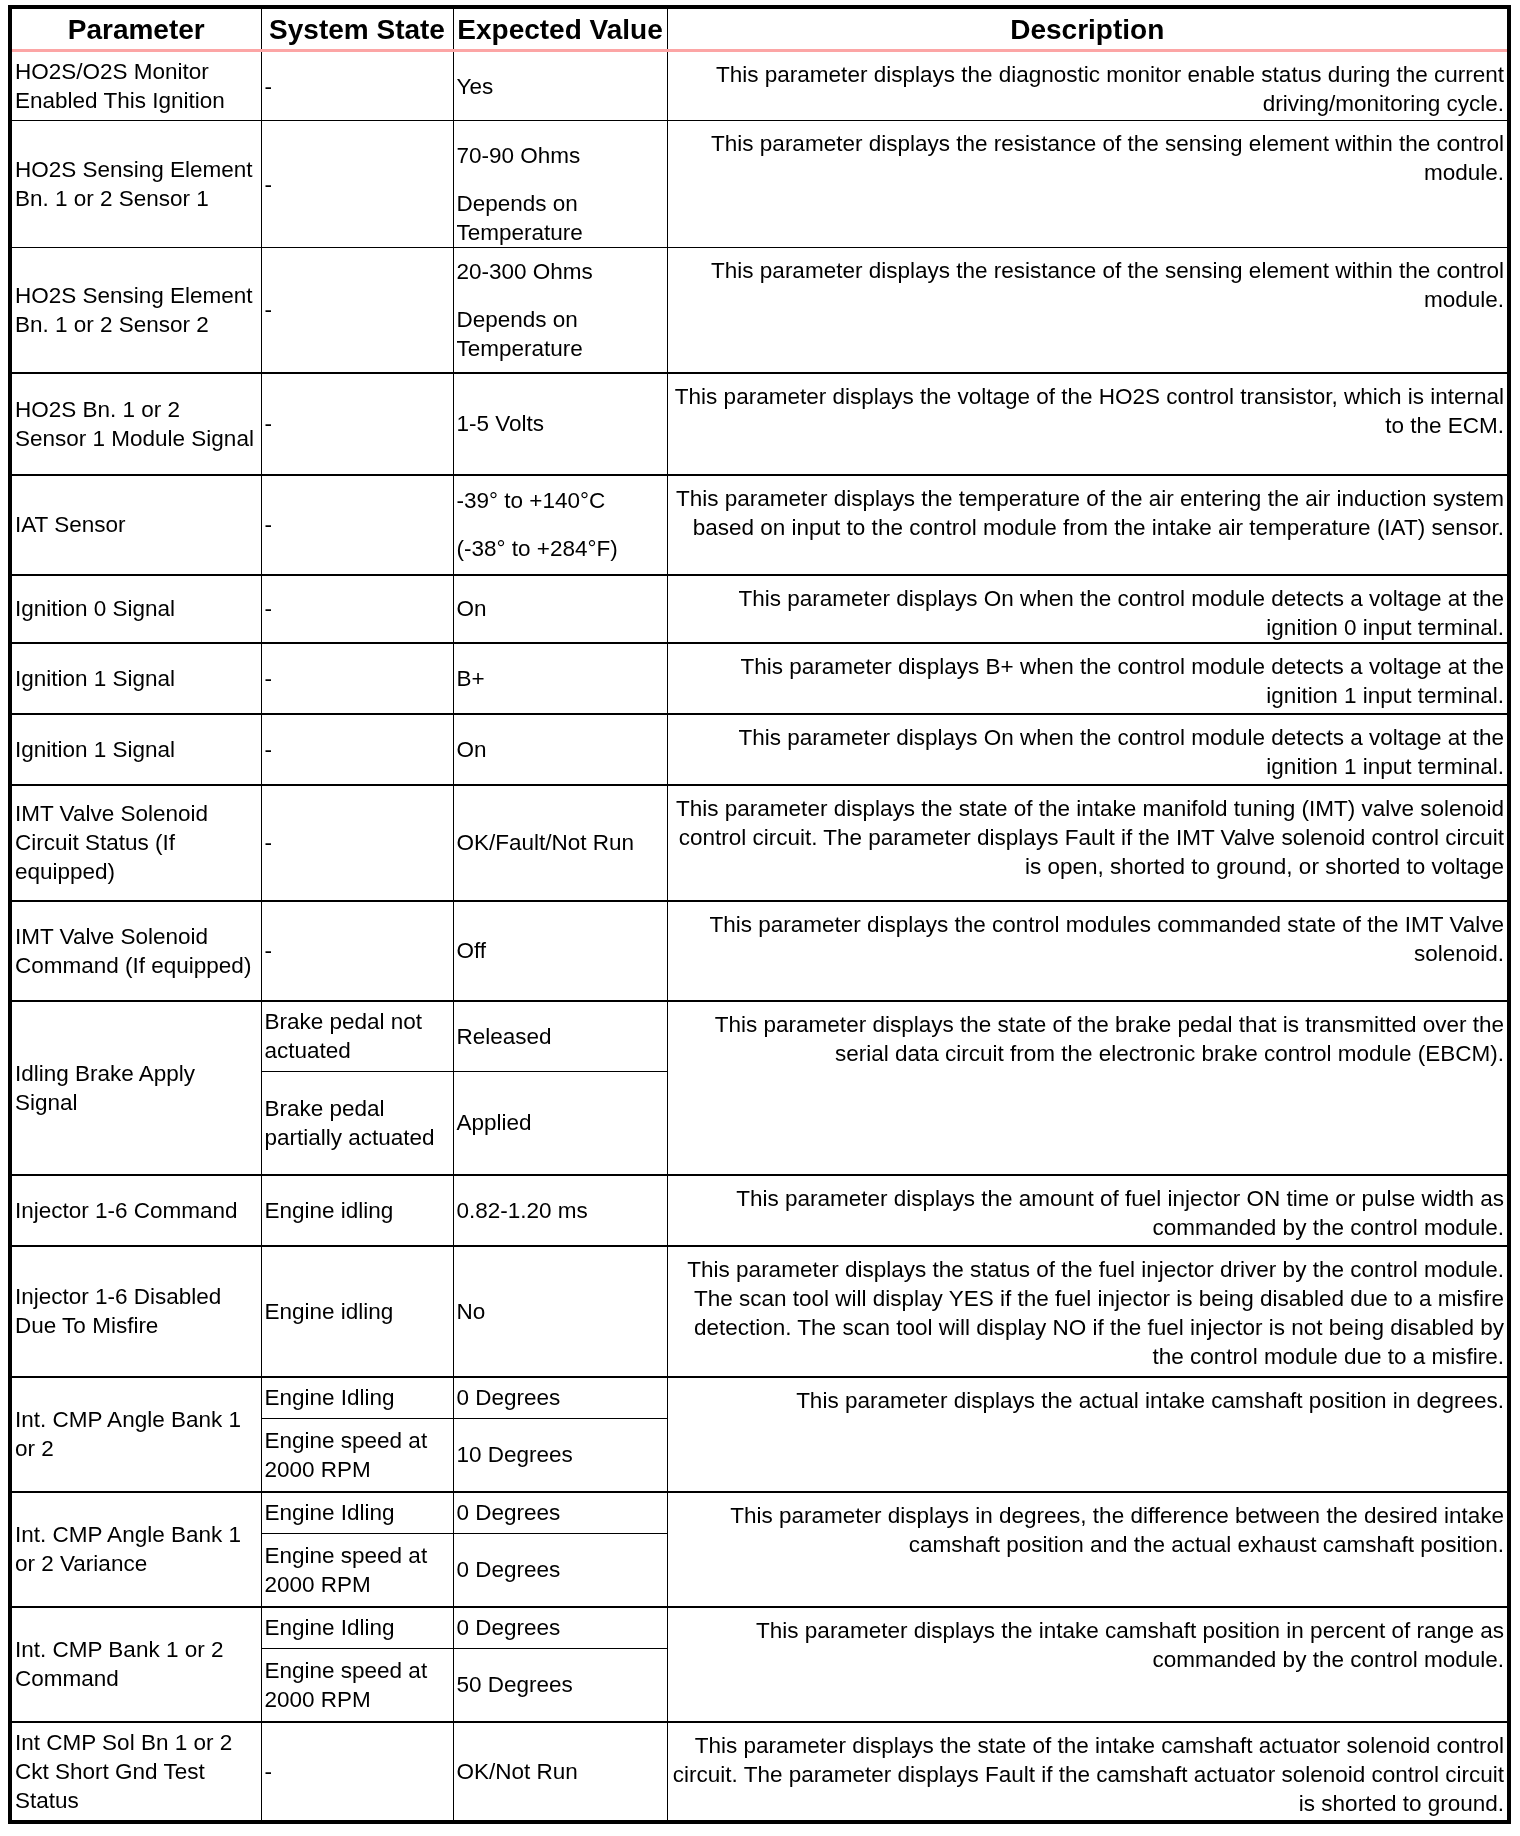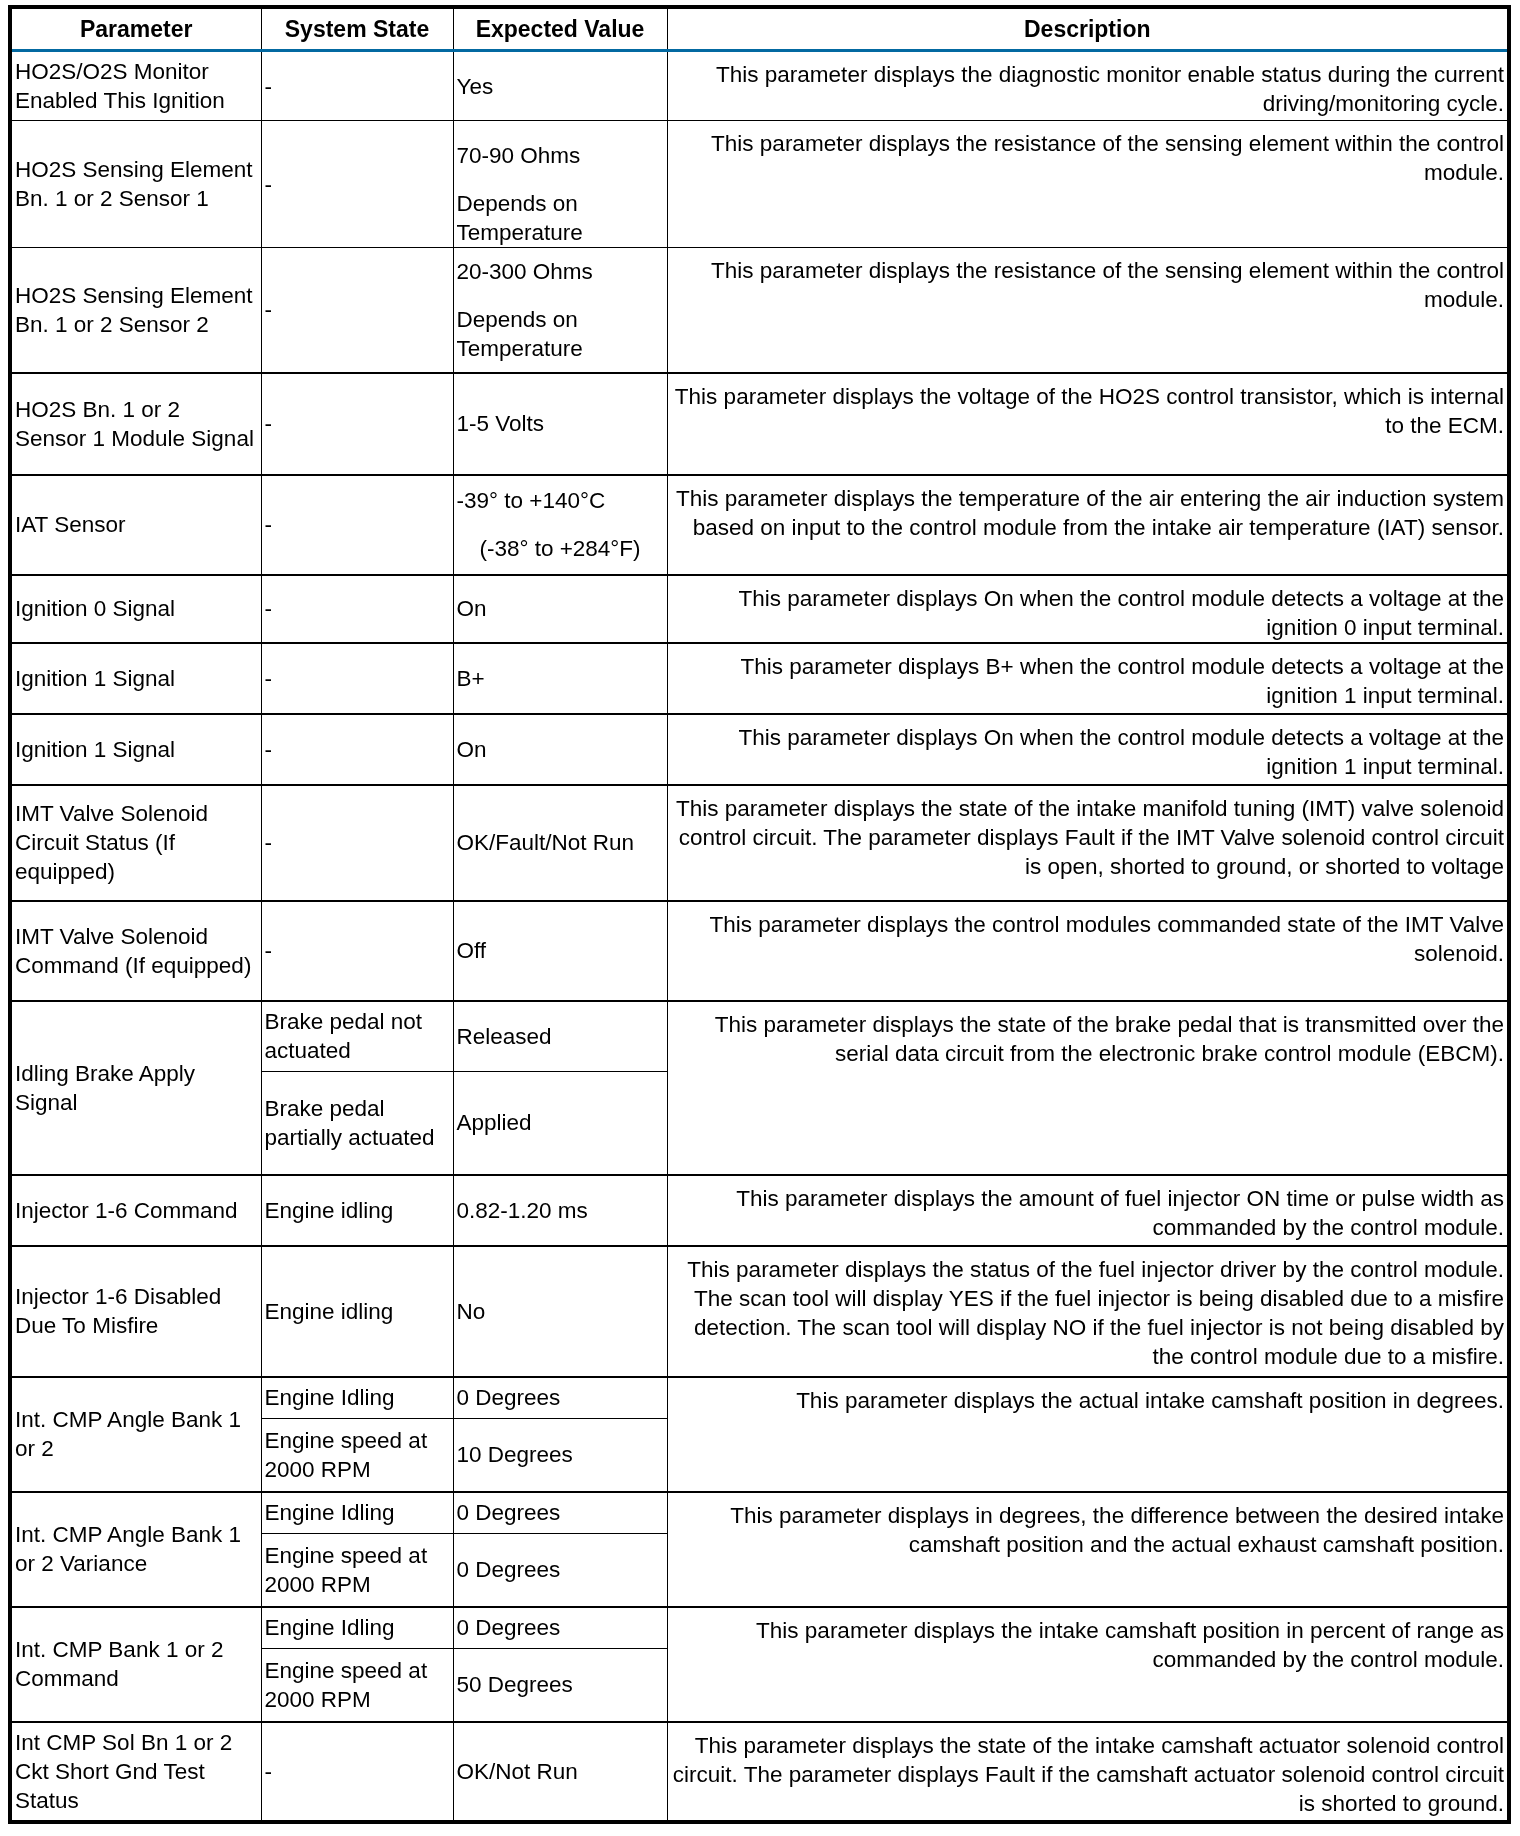--- a/index.html
+++ b/index.html
@@ -23,22 +23,22 @@
     border: 1.5px solid #000;
     padding: 0 3px;
     vertical-align: middle;
     text-align: left;
     word-wrap: break-word;
   }
   table.spec th {
     font-weight: bold;
     text-align: center;
     height: 40px;
-    font-size: 23px;
-    border-bottom: 3px solid #0369a1;
+    font-size: 28px;
+    border-bottom: 3px solid #fca5a5;
   }
   table.spec td.desc { vertical-align: top; padding-top: 8px; text-align: right; }
   tr.thick > td { border-top: 2.5px solid #000; }
   .gap { display: block; height: 19px; }
 </style>
 </head>
 <body>
 
 <table class="spec">
   <colgroup>
@@ -91,21 +91,21 @@
           <span style="display: block;">1-5 Volts</span>
         </td>
         <td rowspan="1" class="desc">This parameter displays the voltage of the HO2S control transistor, which is internal to the ECM.</td>
       </tr>
       <tr class="thick" style="height: 100px;">
         <td rowspan="1">IAT Sensor</td>
         <td>-</td>
         <td>
           <span style="display: block;">-39° to +140°C</span>
           <span class="gap"></span>
-          <span style="display: block; text-align: center;">(-38° to +284°F)</span>
+          <span style="display: block;">(-38° to +284°F)</span>
         </td>
         <td rowspan="1" class="desc">This parameter displays the temperature of the air entering the air induction system based on input to the control module from the intake air temperature (IAT) sensor.</td>
       </tr>
       <tr class="thick" style="height: 54px;">
         <td rowspan="1">Ignition 0 Signal</td>
         <td>-</td>
         <td>
           <span style="display: block;">On</span>
         </td>
         <td rowspan="1" class="desc">This parameter displays On when the control module detects a voltage at the ignition 0 input terminal.</td>

